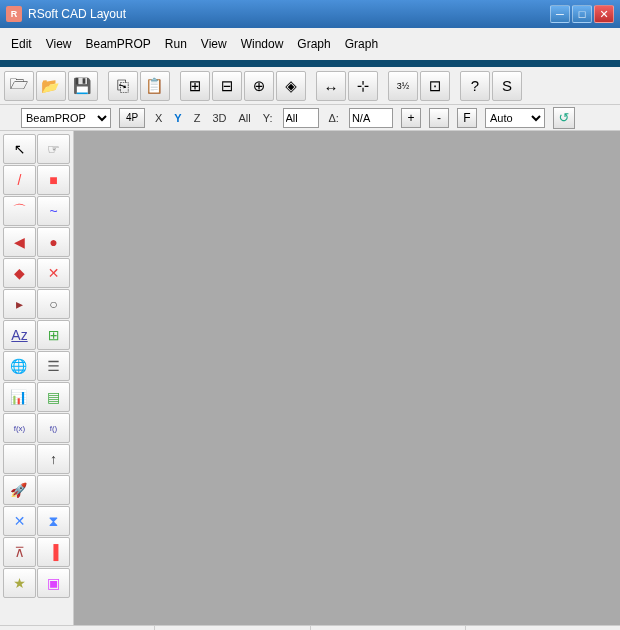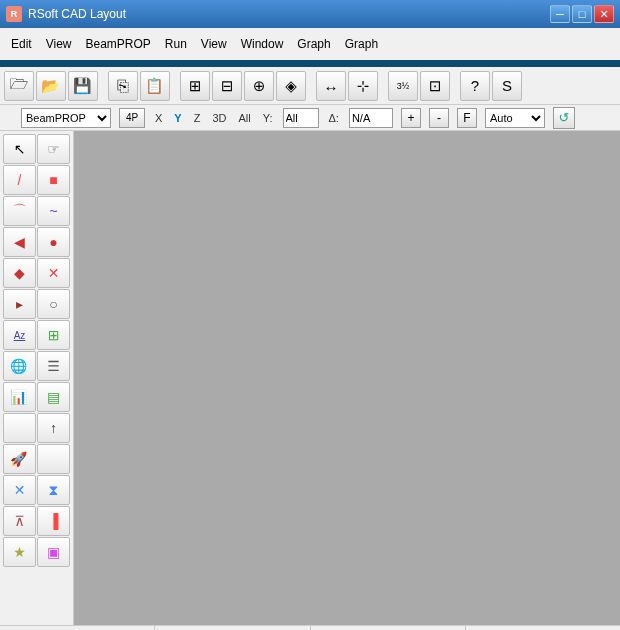--- a/index.html
+++ b/index.html
@@ -301,30 +301,34 @@
       </div>
       <div class="tool-row">
         <div class="tool-btn" style="color: rgb(204, 51, 51); font-size: 14px;">◆</div>
         <div class="tool-btn" style="color: rgb(238, 68, 68); font-size: 14px;">✕</div>
       </div>
       <div class="tool-row">
         <div class="tool-btn" style="color: rgb(153, 51, 51); font-size: 14px;">▸</div>
         <div class="tool-btn" style="color: rgb(85, 85, 85); font-size: 14px;">○</div>
       </div>
       <div class="tool-row">
-        <div class="tool-btn" style="color: rgb(68, 68, 170); font-size: 10px; text-decoration: underline;">Az</div>
+        <div class="tool-btn" style="color: rgb(68, 68, 170); font-size: 14px; text-decoration: underline;">Az</div>
         <div class="tool-btn" style="color: rgb(68, 170, 68); font-size: 14px;">⊞</div>
       </div>
       <div class="tool-row">
         <div class="tool-btn" style="color: rgb(68, 136, 255); font-size: 14px;">🌐</div>
         <div class="tool-btn" style="color: rgb(85, 85, 85); font-size: 14px;">☰</div>
       </div>
       <div class="tool-row">
         <div class="tool-btn" style="color: rgb(255, 136, 68); font-size: 14px;">📊</div>
         <div class="tool-btn" style="color: rgb(68, 170, 68); font-size: 14px;">▤</div>
+      </div>
+      <div class="tool-row">
+        <div class="tool-btn" style="color: rgb(68, 68, 170); font-size: 8px;">f(x)</div>
+        <div class="tool-btn" style="color: rgb(68, 68, 170); font-size: 8px;">f()</div>
       </div>
       <div class="tool-row">
         <div class="tool-btn" style="font-size: 14px;"></div>
         <div class="tool-btn" style="color: rgb(51, 51, 51); font-size: 14px;">↑</div>
       </div>
       <div class="tool-row">
         <div class="tool-btn" style="color: rgb(85, 85, 85); font-size: 14px;">🚀</div>
         <div class="tool-btn" style="font-size: 14px;"></div>
       </div>
       <div class="tool-row">

